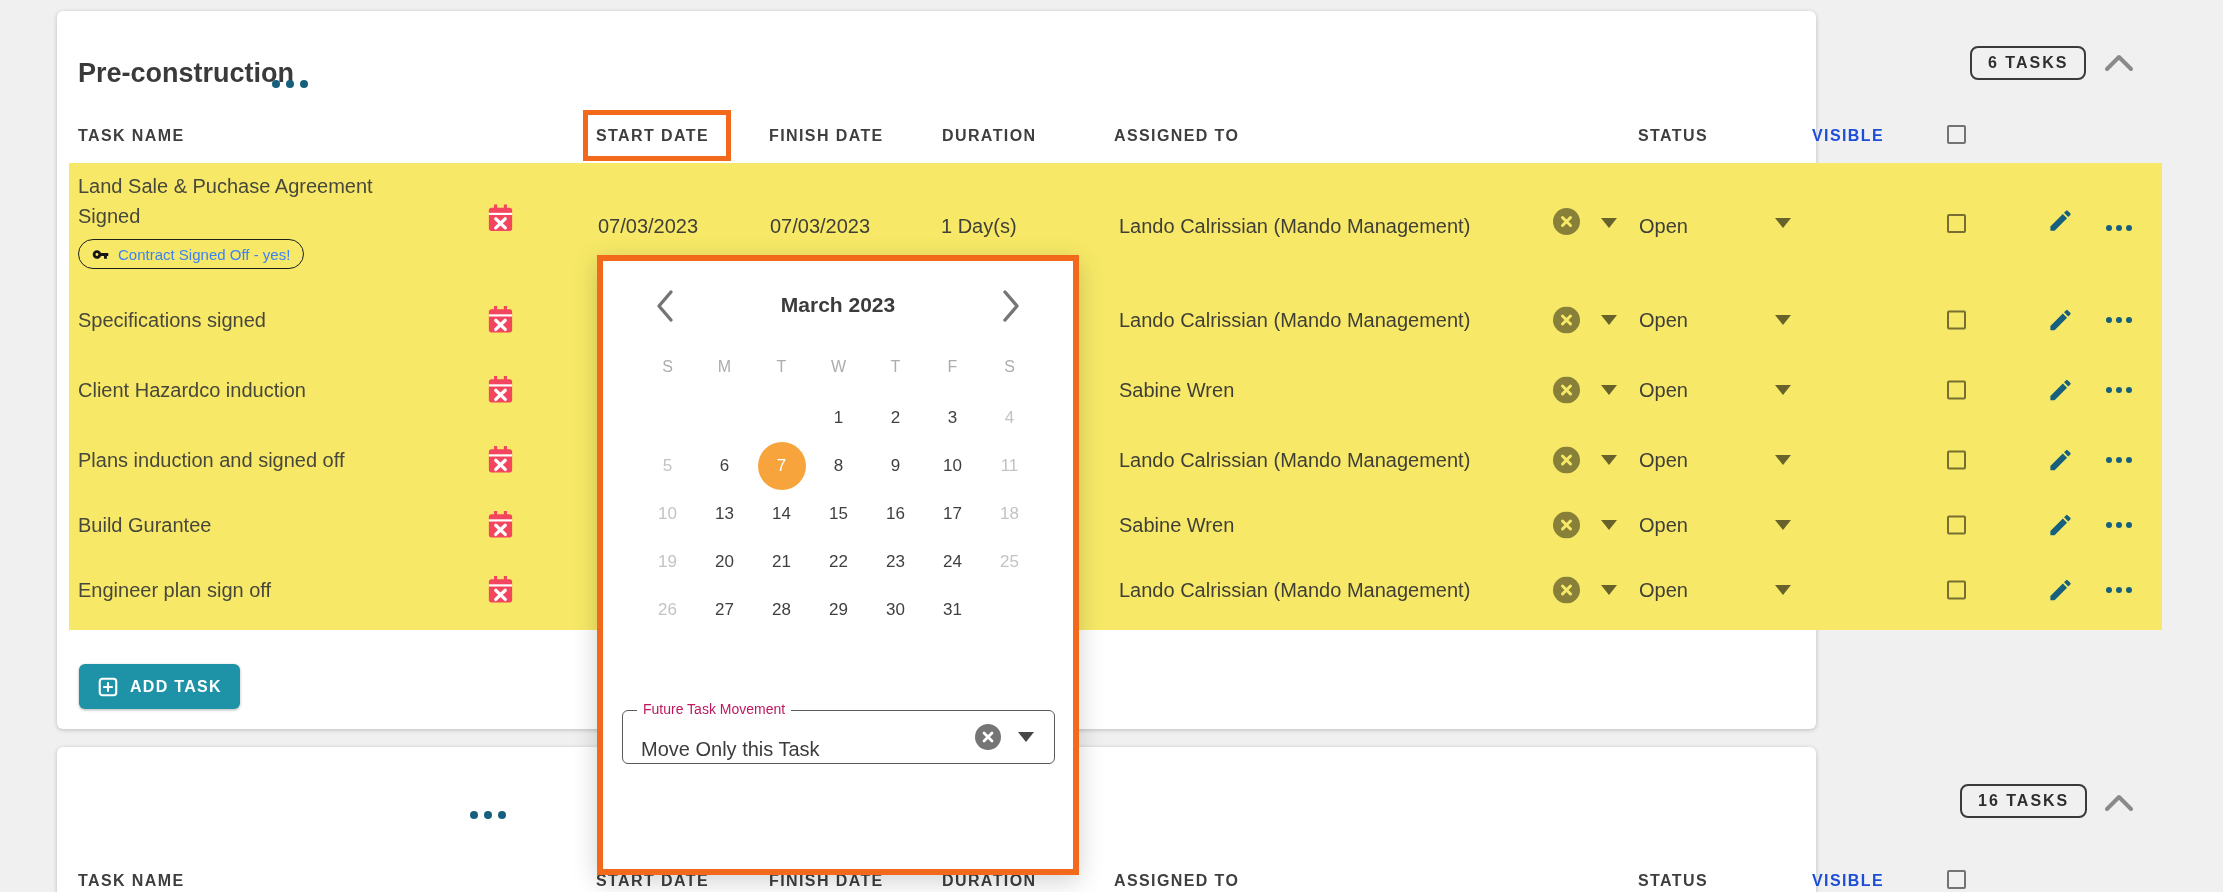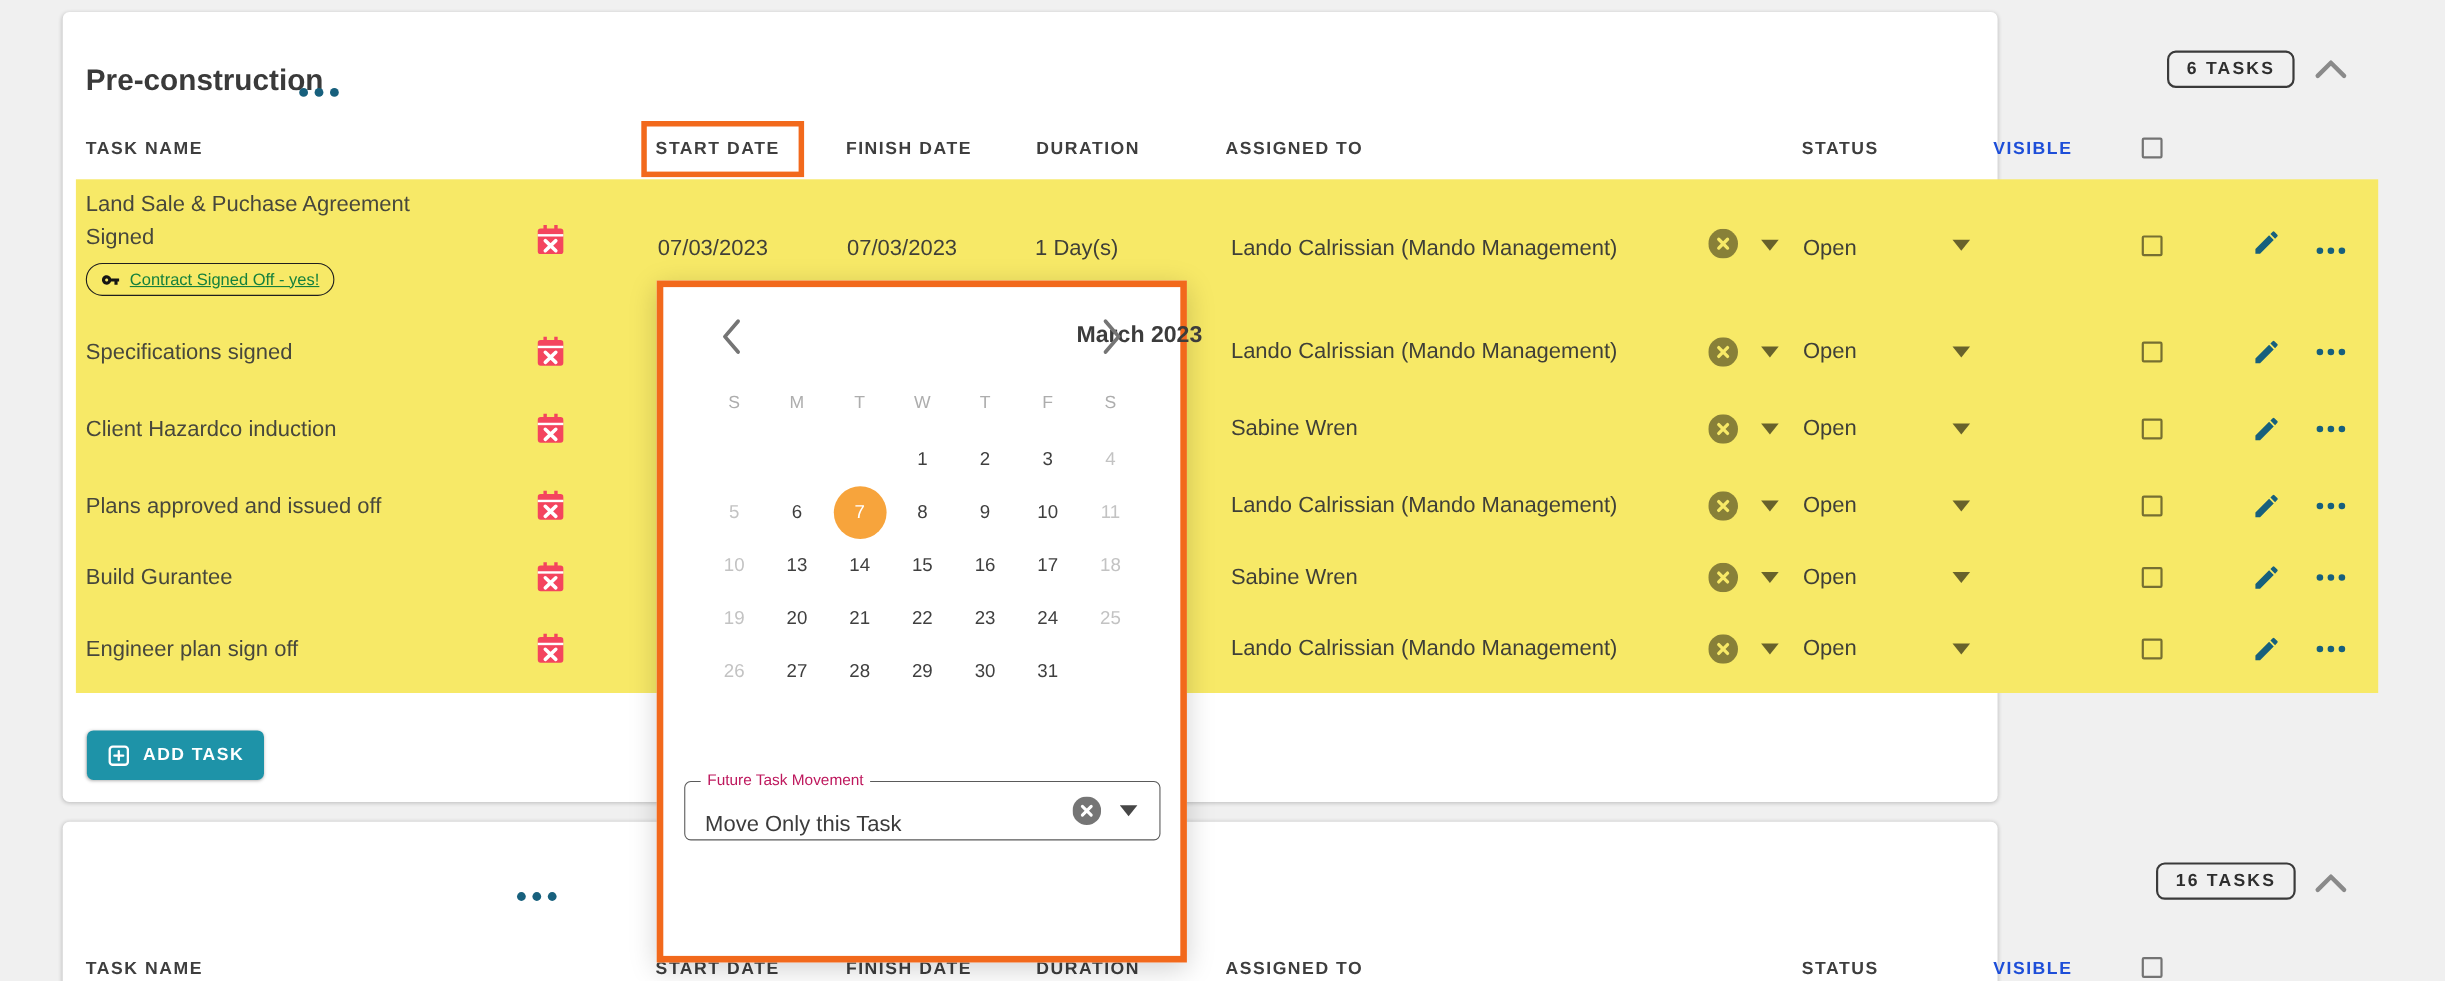--- a/index.html
+++ b/index.html
@@ -34,21 +34,21 @@
   .yellow-block { position:absolute; left:12px; top:152px; width:2093px; height:467px; background:#F7E967; }
 
   .task-row { position:absolute; left:0; width:2113px; }
   .cell { position:absolute; top:50%; transform:translateY(-50%); }
   .r1 .cell { top:auto; transform:none; }
   .task-name { font-size:20px; color:#47473C; line-height:30px; }
   .body-text { font-size:20px; color:#3F3F38; white-space:nowrap; }
 
   .tag-pill {
     display:inline-flex; align-items:center; gap:9px; height:30px; padding:0 13px;
-    border:1.5px solid #1E1E1E; border-radius:15px; font-size:15px; color:#15803d; white-space:nowrap;text-decoration:underline;
+    border:1.5px solid #1E1E1E; border-radius:15px; font-size:15px; color:#3b82f6; white-space:nowrap;
   }
 
   .clear-circle { width:27px; height:27px; cursor:pointer; }
   .caret {
     width:0; height:0; cursor:pointer;
     border-left:8px solid transparent; border-right:8px solid transparent;
     border-top:10px solid rgba(0,0,0,.58);
   }
   .icon-btn { cursor:pointer; line-height:0; }
   .row-kebab { display:flex; gap:4px; cursor:pointer; }
@@ -62,21 +62,21 @@
     box-shadow:0 1px 3px rgba(0,0,0,.3); cursor:pointer;
   }
 
   
   .popup {
     position:absolute; left:597px; top:255px; width:482px; height:620px;
     background:#fff; border:6px solid #F2691C; z-index:10;
     box-shadow:0 6px 24px rgba(0,0,0,.18);
   }
   .cal-nav { position:absolute; left:0; top:22px; width:100%; height:48px; }
-  .cal-title { position:absolute; width:100%; text-align:right; top:10px; font-size:21px; font-weight:bold; color:#3C3C3C;margin-left:20px; }
+  .cal-title { position:absolute; width:100%; text-align:center; top:10px; font-size:21px; font-weight:bold; color:#3C3C3C; }
   .nav-chev { position:absolute; top:6px; cursor:pointer; }
   .nav-chev.left { left:52px; } .nav-chev.right { right:52px; }
   .cal-head, .cal-grid { position:absolute; left:36px; display:grid; grid-template-columns:repeat(7,57px); }
   .cal-head { top:92px; }
   .cal-head div { height:28px; display:flex; align-items:center; justify-content:center; font-size:16px; color:#ADADAD; }
   .cal-grid { top:133px; grid-auto-rows:48px; }
   .cal-cell { position:relative; display:flex; align-items:center; justify-content:center; font-size:17px; color:#3F3F3F; cursor:pointer; }
   .cal-cell.disabled { color:#C3C3C3; cursor:default; }
   .cal-cell.selected { color:#fff; }
   .cal-cell.selected::before {
@@ -230,21 +230,21 @@
             <path d="M3 17.25V21h3.75L17.81 9.94l-3.75-3.75L3 17.25zM20.71 7.04a1 1 0 0 0 0-1.41l-2.34-2.34a1 1 0 0 0-1.41 0l-1.83 1.83 3.75 3.75 1.83-1.83z"></path>
           </svg></div>
       <div class="cell row-kebab" style="left:2049px">
           <i></i>
           <i></i>
           <i></i>
         </div>
     </div>
 
     <div class="task-row" style="top:417px; height:64px">
-      <div class="cell task-name" style="left:21px">Plans approved and issued off</div>
+      <div class="cell task-name" style="left:21px">Plans induction and signed off</div>
       <div class="cell icon-btn" style="left:428px"><svg width="31" height="31" viewBox="0 0 24 24">
             <path fill="#F4455E" d="M7 1.2h2.4V5H7zM14.6 1.2H17V5h-2.4z"></path>
             <rect x="3" y="3.6" width="18" height="18" rx="2" fill="#F4455E"></rect>
             <rect x="3" y="7.6" width="18" height="1.7" fill="#fff"></rect>
             <path d="M8.3 12.2 15.7 19.3 M15.7 12.2 8.3 19.3" stroke="#fff" stroke-width="2.5" stroke-linecap="round"></path>
           </svg></div>
       <div class="cell body-text" style="left:1062px">Lando Calrissian (Mando Management)</div>
       <div class="cell clear-circle" style="left:1496px"><svg width="27" height="27" viewBox="0 0 27 27">
             <circle cx="13.5" cy="13.5" r="13.5" fill="rgba(0,0,0,0.45)"></circle>
             <path d="M9.5 9.5 17.5 17.5 M17.5 9.5 9.5 17.5" stroke="#F7E967" stroke-width="3" stroke-linecap="round"></path>

